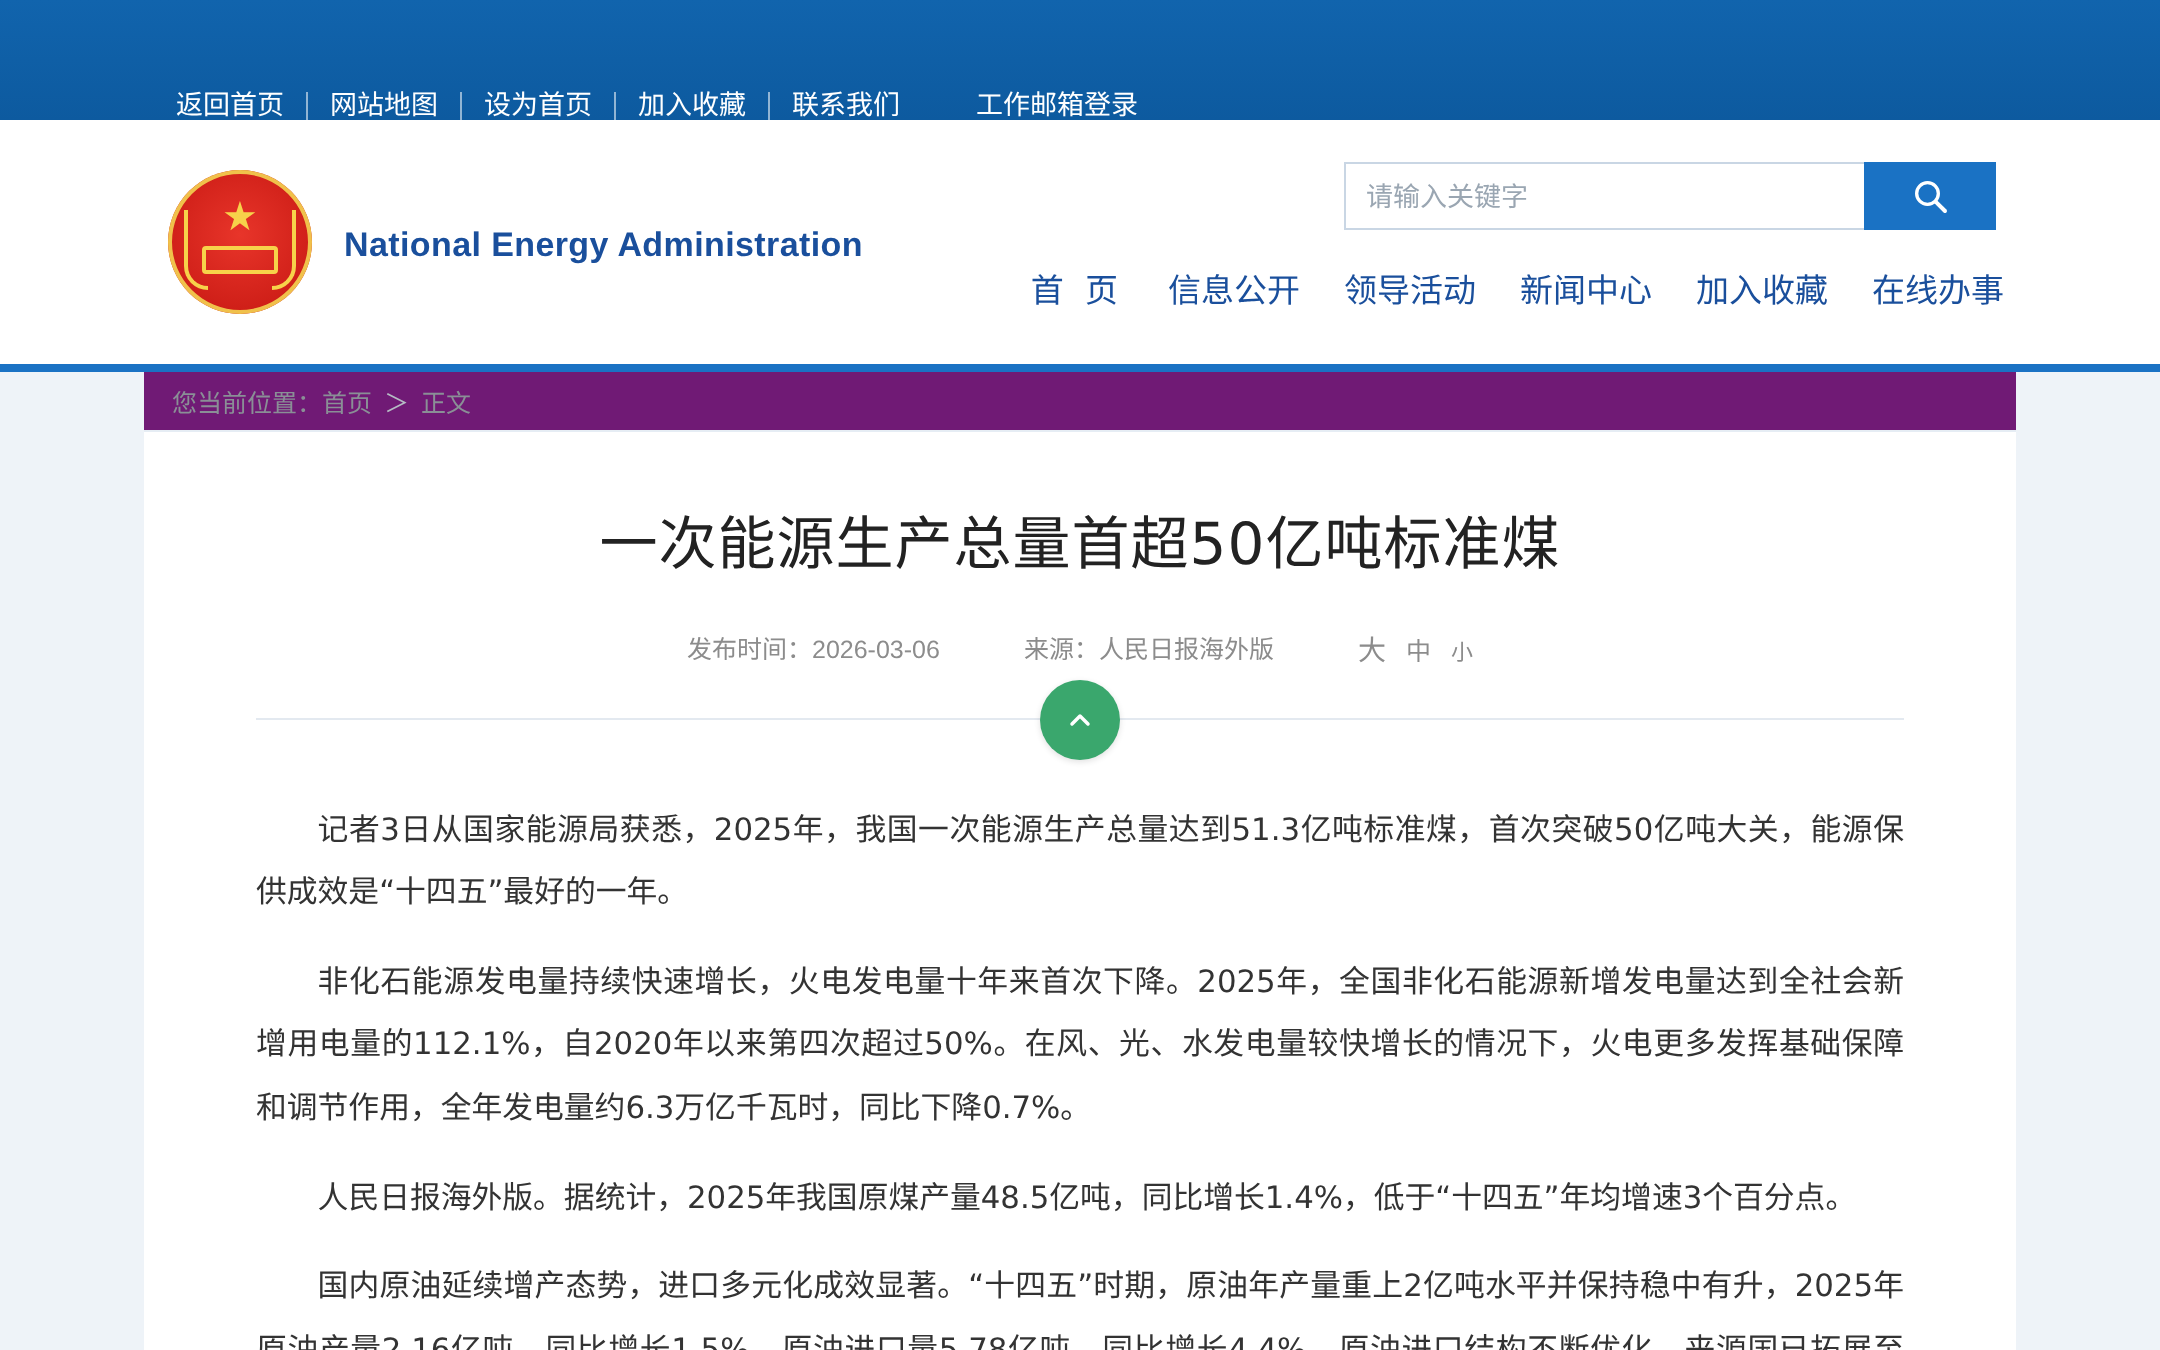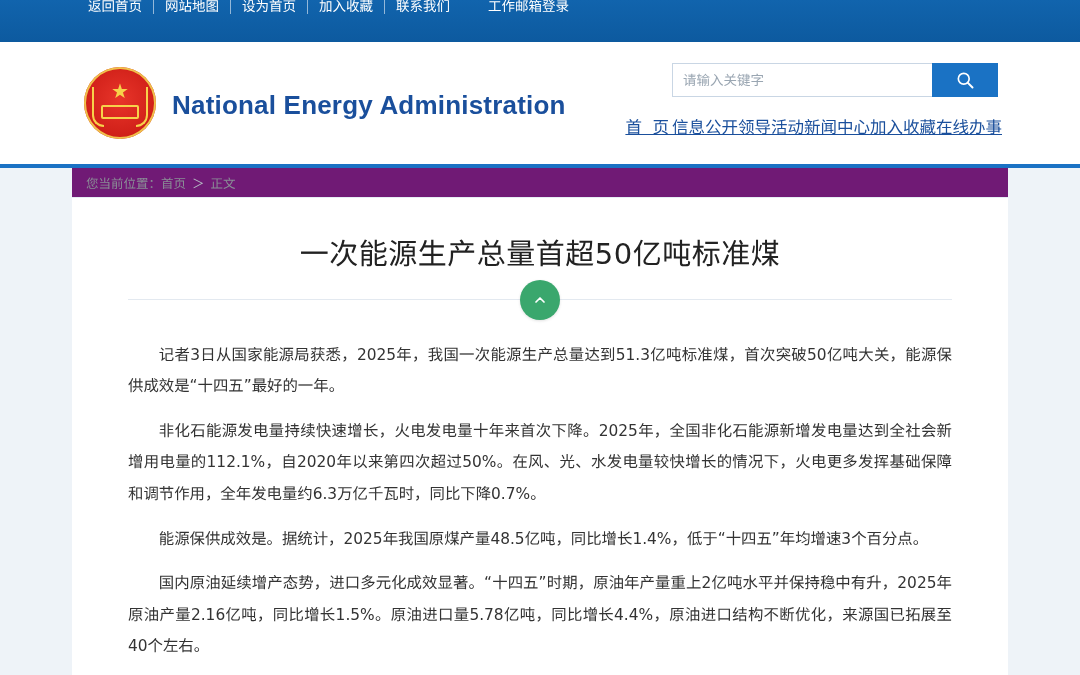--- a/index.html
+++ b/index.html
@@ -8,25 +8,25 @@
     padding: 0;
     width: 1080px;
     height: 675px;
     overflow: hidden;
     background: #ffffff;
     font-family: "Liberation Sans", "DejaVu Sans", sans-serif;
   }
 
   
   .topbar {
-    height: 42px;
+    height: 60px;
     background: #0f5fa8;
     background: linear-gradient(180deg, #1164ad 0%, #0d5a9f 100%);
     display: flex;
-    align-items: flex-start;
+    align-items: flex-end;
     padding-left: 88px;
     color: #ffffff;
     font-size: 13.5px;
   }
   .topbar a {
     color: #ffffff;
     text-decoration: none;
     padding: 0 11px;
     line-height: 14px;
     border-right: 1px solid rgba(255,255,255,0.55);
@@ -96,21 +96,21 @@
   .titles { margin-left: 16px; }
   .title-cn {
     font-family: "DejaVu Sans", "Liberation Sans", sans-serif;
     font-size: 44px;
     font-weight: bold;
     color: #1a4f9c;
     letter-spacing: 4px;
     line-height: 1.05;
   }
   .title-en {
-    font-size: 26px;
+    font-size: 17px;
     font-weight: bold;
     color: #1a4f9c;
     letter-spacing: 0.2px;
     margin-top: 4px;
   }
 
   
   .search-box {
     position: absolute;
     left: 672px;
@@ -141,23 +141,23 @@
     justify-content: center;
   }
   .search-btn svg { width: 20px; height: 20px; }
 
   
   .mainnav {
     position: absolute;
     right: 78px;
     top: 72px;
     display: flex;
+    gap: 22px;
     font-size: 16.5px;
     color: #1a4f9c;
-    text-decoration: underline;
   }
   .mainnav a {
     color: #1a4f9c;
     text-decoration: none;
     white-space: nowrap;
   }
   .mainnav a.home { letter-spacing: 3px; }
 
   
   .blue-rule {
@@ -309,32 +309,45 @@
     <div class="crumbs">
       <span>您当前位置：</span>
       <a href="#">首页</a>
       <span class="sep">＞</span>
       <span>正文</span>
     </div>
 
     <div class="article">
       <h1 class="art-title">一次能源生产总量首超50亿吨标准煤</h1>
 
+      <div class="meta">
+        <div>
+          <span>发布时间：</span><span>2026-03-06</span>
+        </div>
+        <div>
+          <span>来源：</span><span>人民日报海外版</span>
+        </div>
+        <div class="sizes">
+          <span class="sz-l">大</span>
+          <span class="sz-m">中</span>
+          <span class="sz-s">小</span>
+        </div>
+      </div>
 
       <div class="divider-wrap">
         <div class="divider-line"></div>
         <div class="uparrow">
           <svg width="16" height="16" viewBox="0 0 24 24">
             <polyline points="6,15 12,9 18,15" fill="none" stroke="#ffffff" stroke-width="2.6" stroke-linecap="round" stroke-linejoin="round"></polyline>
           </svg>
         </div>
       </div>
 
       <div class="body-text">
         <p>记者3日从国家能源局获悉，2025年，我国一次能源生产总量达到51.3亿吨标准煤，首次突破50亿吨大关，能源保供成效是“十四五”最好的一年。</p>
         <p>非化石能源发电量持续快速增长，火电发电量十年来首次下降。2025年，全国非化石能源新增发电量达到全社会新增用电量的112.1%，自2020年以来第四次超过50%。在风、光、水发电量较快增长的情况下，火电更多发挥基础保障和调节作用，全年发电量约6.3万亿千瓦时，同比下降0.7%。</p>
-        <p>能源保供成效是。据统计，2025年我国原煤产量48.5亿吨，同比增长1.4%，低于“十四五”年均增速3个百分点。</p>
+        <p>人民日报海外版。据统计，2025年我国原煤产量48.5亿吨，同比增长1.4%，低于“十四五”年均增速3个百分点。</p>
         <p>国内原油延续增产态势，进口多元化成效显著。“十四五”时期，原油年产量重上2亿吨水平并保持稳中有升，2025年原油产量2.16亿吨，同比增长1.5%。原油进口量5.78亿吨，同比增长4.4%，原油进口结构不断优化，来源国已拓展至40个左右。</p>
 
       </div>
     </div>
   </div>
 </div>
 
 </body></html>

